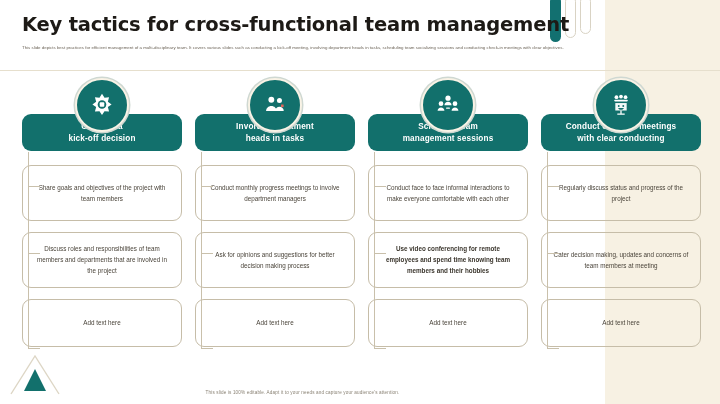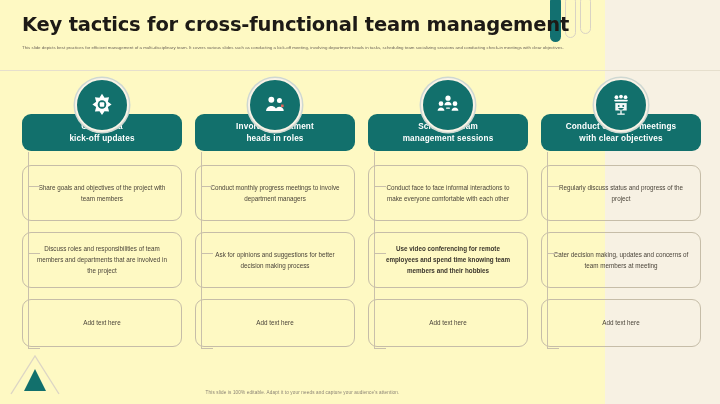--- a/index.html
+++ b/index.html
@@ -5,21 +5,21 @@
 <style>
   html,body{margin:0;padding:0;}
   body{
     width:720px;height:404px;overflow:hidden;
     background:#f7f1e3;
     font-family:"Liberation Sans", sans-serif;
     color:#2f2a22;
   }
   #slide{
     position:relative;width:605px;height:404px;
-    background:#fef9c3;
+    background:#ffffff;
     box-sizing:border-box;
   }
 
   
   .corner-bars{
     position:absolute;top:-4px;right:14px;
     display:flex;gap:4px;align-items:flex-start;
   }
   .corner-bars .bar{
     width:11px;height:46px;border-radius:7px;box-sizing:border-box;
@@ -160,21 +160,21 @@
             <path d="M16 2.2 19.1 7l5.6-.4-1.5 5.4 4.6 3.3-4.6 3.3 1.5 5.4-5.6-.4L16 28.3 12.9 23.6l-5.6.4 1.5-5.4L4.2 15.3l4.6-3.3L7.3 6.6l5.6.4z"></path>
           </g>
           <circle cx="16" cy="15.3" r="5.3" fill="#12706c"></circle>
           <rect x="13.2" y="12.6" width="5.6" height="5.4" rx="1.1" fill="#ffffff"></rect>
         </svg>
       </div>
 
       <div class="col-header">
         <span>
           <span>Conduct a</span><br>
-          <span>kick-off updates</span>
+          <span>kick-off decision</span>
         </span>
       </div>
 
       <div class="cards">
         <div class="card h1">Share goals and objectives of the project with team members</div>
         <div class="card h2">Discuss roles and responsibilities of team members and departments that are involved  in the project</div>
         <div class="card h3">Add text here</div>
       </div>
     </div>
 
@@ -192,21 +192,21 @@
             <circle cx="21.5" cy="10.5" r="3.1"></circle>
             <path d="M16.2 23.5c0-3.1 2.4-5.3 5.3-5.3s5.3 2.2 5.3 5.3z"></path>
           </g>
           <rect x="23.4" y="15.4" width="3.2" height="3.2" fill="#e2655b"></rect>
         </svg>
       </div>
 
       <div class="col-header">
         <span>
           <span>Involve department</span><br>
-          <span>heads in  roles</span>
+          <span>heads in  tasks</span>
         </span>
       </div>
 
       <div class="cards">
         <div class="card h1">Conduct monthly progress meetings to involve department managers</div>
         <div class="card h2">Ask for opinions and suggestions for better decision making process</div>
         <div class="card h3">Add text here</div>
       </div>
     </div>
 
@@ -265,21 +265,21 @@
             <path d="M12.2 19.6c1 1.5 2.6 2.3 3.8 2.3s2.8-.8 3.8-2.3z"></path>
           </g>
           <rect x="15.2" y="22.8" width="1.6" height="4.2" fill="#ffffff"></rect>
           <rect x="11.2" y="26.4" width="9.6" height="1.5" rx="0.7" fill="#ffffff"></rect>
         </svg>
       </div>
 
       <div class="col-header">
         <span>
           <span>Conduct check-in meetings</span><br>
-          <span>with clear objectives</span>
+          <span>with clear conducting</span>
         </span>
       </div>
 
       <div class="cards">
         <div class="card h1">Regularly  discuss status and progress  of the project</div>
         <div class="card h2">Cater decision making, updates and concerns of team members at meeting</div>
         <div class="card h3">Add text here</div>
       </div>
     </div>
 

